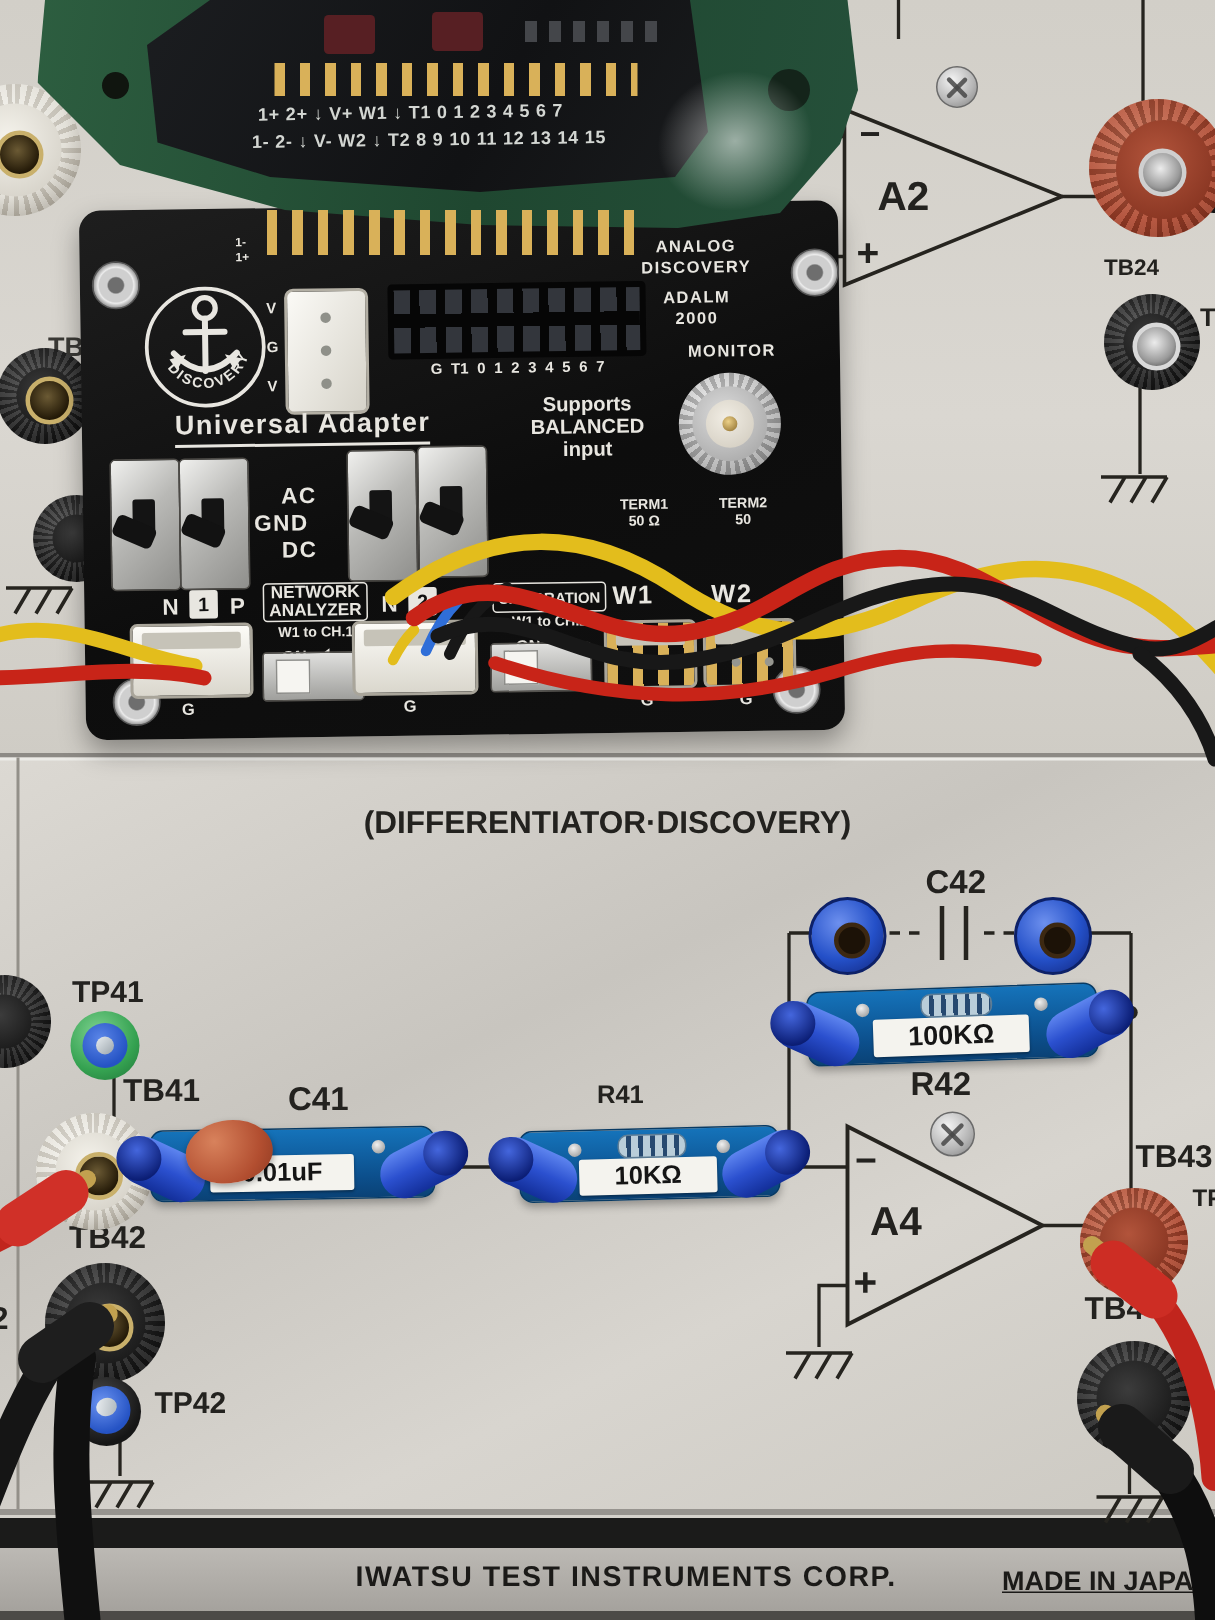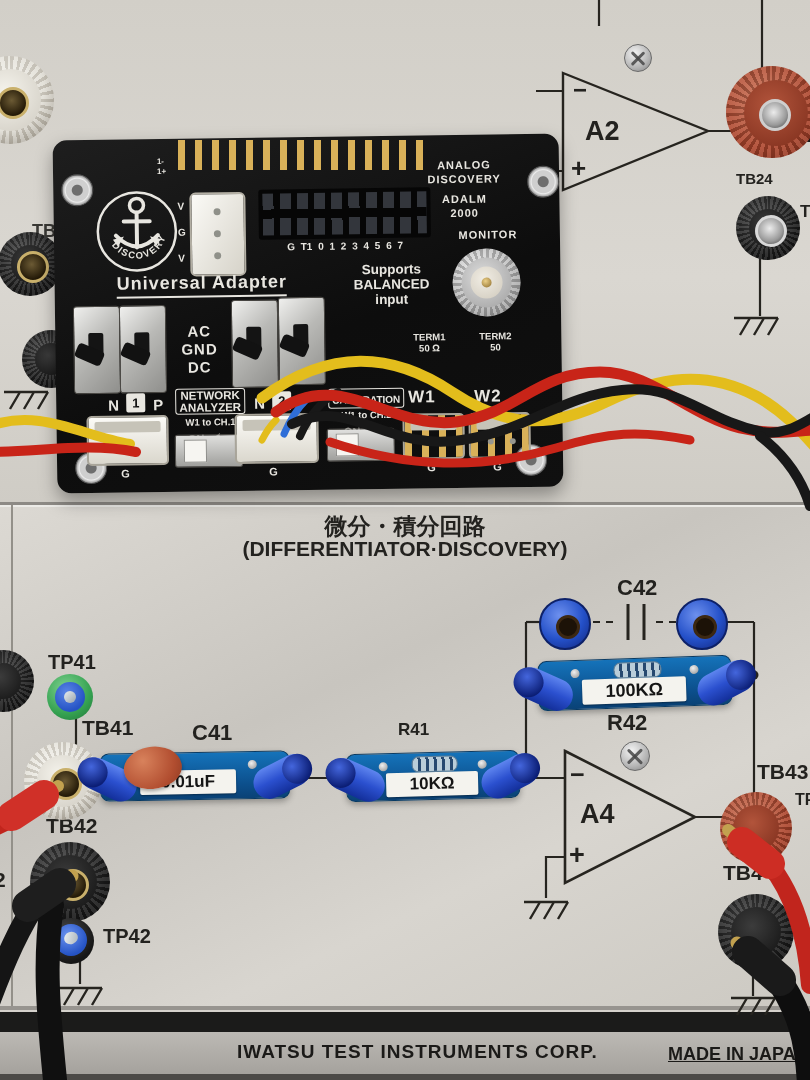--- a/index.html
+++ b/index.html
@@ -170,21 +170,20 @@
     </g>
   </svg>
 
   <span class="lbl" style="left:585px;top:116px;font-size:27px">A2</span>
   <span class="lbl" style="left:573px;top:76px;font-size:24px">−</span>
   <span class="lbl" style="left:571px;top:153px;font-size:26px">+</span>
   <span class="lbl" style="left:736px;top:170px;font-size:15px">TB24</span>
   <span class="lbl" style="left:800px;top:202px;font-size:17px">T</span>
   <span class="lbl" style="left:32px;top:221px;font-size:18px;color:#3a3935">TB</span>
 
-  <div class="lbl" style="left:0;top:511px;width:810px;text-align:center;font-size:23px;font-weight:600;z-index:3">微分・積分回路</div>
   <div class="lbl" style="left:0;top:537px;width:810px;text-align:center;font-size:21px;z-index:3">(DIFFERENTIATOR·DISCOVERY)</div>
   <span class="lbl" style="left:617px;top:575px;font-size:22px">C42</span>
   <span class="lbl" style="left:607px;top:710px;font-size:22px">R42</span>
   <span class="lbl" style="left:48px;top:651px;font-size:20px">TP41</span>
   <span class="lbl" style="left:82px;top:716px;font-size:21px">TB41</span>
   <span class="lbl" style="left:46px;top:814px;font-size:21px">TB42</span>
   <span class="lbl" style="left:103px;top:925px;font-size:20px">TP42</span>
   <span class="lbl" style="left:192px;top:720px;font-size:22px">C41</span>
   <span class="lbl" style="left:398px;top:720px;font-size:17px">R41</span>
   <span class="lbl" style="left:580px;top:799px;font-size:27px">A4</span>
@@ -262,20 +261,33 @@
   </div>
   <div class="module" style="left:516px;top:650px;width:238px;height:70px;transform:rotate(-2deg)">
     <div class="mod-plug pl" style="left:-2px;top:20px;transform:rotate(26deg)"></div>
     <div class="mod-plug pr" style="right:-2px;top:20px;transform:rotate(-26deg)"></div>
     <div class="mod-pcb" style="left:22px;right:22px;top:8px;height:48px"></div>
     <div class="mod-res" style="left:98px;top:12px;width:46px"></div>
     <div class="mod-label" style="left:66px;top:28px;width:104px;font-size:18px;line-height:25px">
       <span>100KΩ</span></div>
   </div>
 
+  <div class="device">
+    <div class="dwin"></div>
+    <div class="abs" style="left:196px;top:10px;width:34px;height:26px;background:#571f23;border-radius:3px"></div>
+    <div class="abs" style="left:268px;top:8px;width:34px;height:26px;background:#571f23;border-radius:3px"></div>
+    <div class="abs" style="left:330px;top:14px;width:90px;height:14px;background:repeating-linear-gradient(90deg,#44464a 0 8px,rgba(0,0,0,0) 8px 16px)"></div>
+    <div class="pins" style="left:163px;top:42px;width:242px;height:22px"></div>
+    <div class="devlabel" style="left:152px;top:68px">1+ 2+ ↓ V+ W1 ↓ T1 0 1 2 3 4 5 6 7</div>
+    <div class="devlabel" style="left:148px;top:86px">1- 2- ↓ V- W2 ↓ T2 8 9 10 11 12 13 14 15</div>
+    <div class="ring" style="left:48px;top:48px;width:18px;height:18px;background:#10150f"></div>
+    <div class="ring" style="left:492px;top:46px;width:28px;height:28px;background:#14241a"></div>
+    <div class="abs" style="left:418px;top:48px;width:104px;height:92px;border-radius:50%;
+         background:radial-gradient(closest-side,rgba(255,255,255,.55),rgba(255,255,255,0));transform:rotate(-18deg)"></div>
+  </div>
 
   <div class="pins" style="left:178px;top:140px;width:250px;height:30px;z-index:12"></div>
 
   <div class="board">
     <div class="mhole" style="left:8px;top:34px"></div>
     <div class="mhole" style="left:474px;top:32px"></div>
     <div class="mhole" style="left:18px;top:312px"></div>
     <div class="mhole" style="left:458px;top:310px"></div>
 
     <svg class="abs" style="left:35px;top:44px" width="96" height="96" viewBox="0 0 96 96">
@@ -325,21 +337,21 @@
     <div class="bwhite" style="left:346px;top:196px;width:56px;text-align:center;font-size:9.5px">TERM1</div>
     <div class="bwhite" style="left:346px;top:207px;width:56px;text-align:center;font-size:9.5px">50 Ω</div>
     <div class="bwhite" style="left:412px;top:196px;width:56px;text-align:center;font-size:9.5px">TERM2</div>
     <div class="bwhite" style="left:412px;top:207px;width:56px;text-align:center;font-size:9.5px">50</div>
 
     <div class="vswitch" style="left:18px;top:166px"></div>
     <div class="vswitch" style="left:64px;top:166px"></div>
     <div class="vswitch" style="left:176px;top:162px"></div>
     <div class="vswitch" style="left:223px;top:160px"></div>
     <div class="bwhite" style="left:114px;top:184px;width:60px;text-align:center;font-size:15px;letter-spacing:1px">AC</div>
-    <div class="bwhite" style="left:114px;top:202px;width:60px;text-align:center;font-size:15px;letter-spacing:1px">GND</div>
+    <div class="bwhite" style="left:114px;top:202px;width:60px;text-align:left;font-size:15px;letter-spacing:1px">GND</div>
     <div class="bwhite" style="left:114px;top:220px;width:60px;text-align:center;font-size:15px;letter-spacing:1px">DC</div>
 
     <span class="bwhite" style="left:52px;top:257px;font-size:15px">N</span>
     <span class="numbox abs" style="left:70px;top:254px"><span>1</span></span>
     <span class="bwhite" style="left:97px;top:257px;font-size:15px">P</span>
     <div class="jst" style="left:30px;top:276px;width:78px;height:46px"></div>
     <span class="bwhite" style="left:64px;top:328px;font-size:11px">G</span>
 
     <div class="abs" style="left:110px;top:250px;width:88px;text-align:center">
       <div class="outbox" style="text-align:center">

